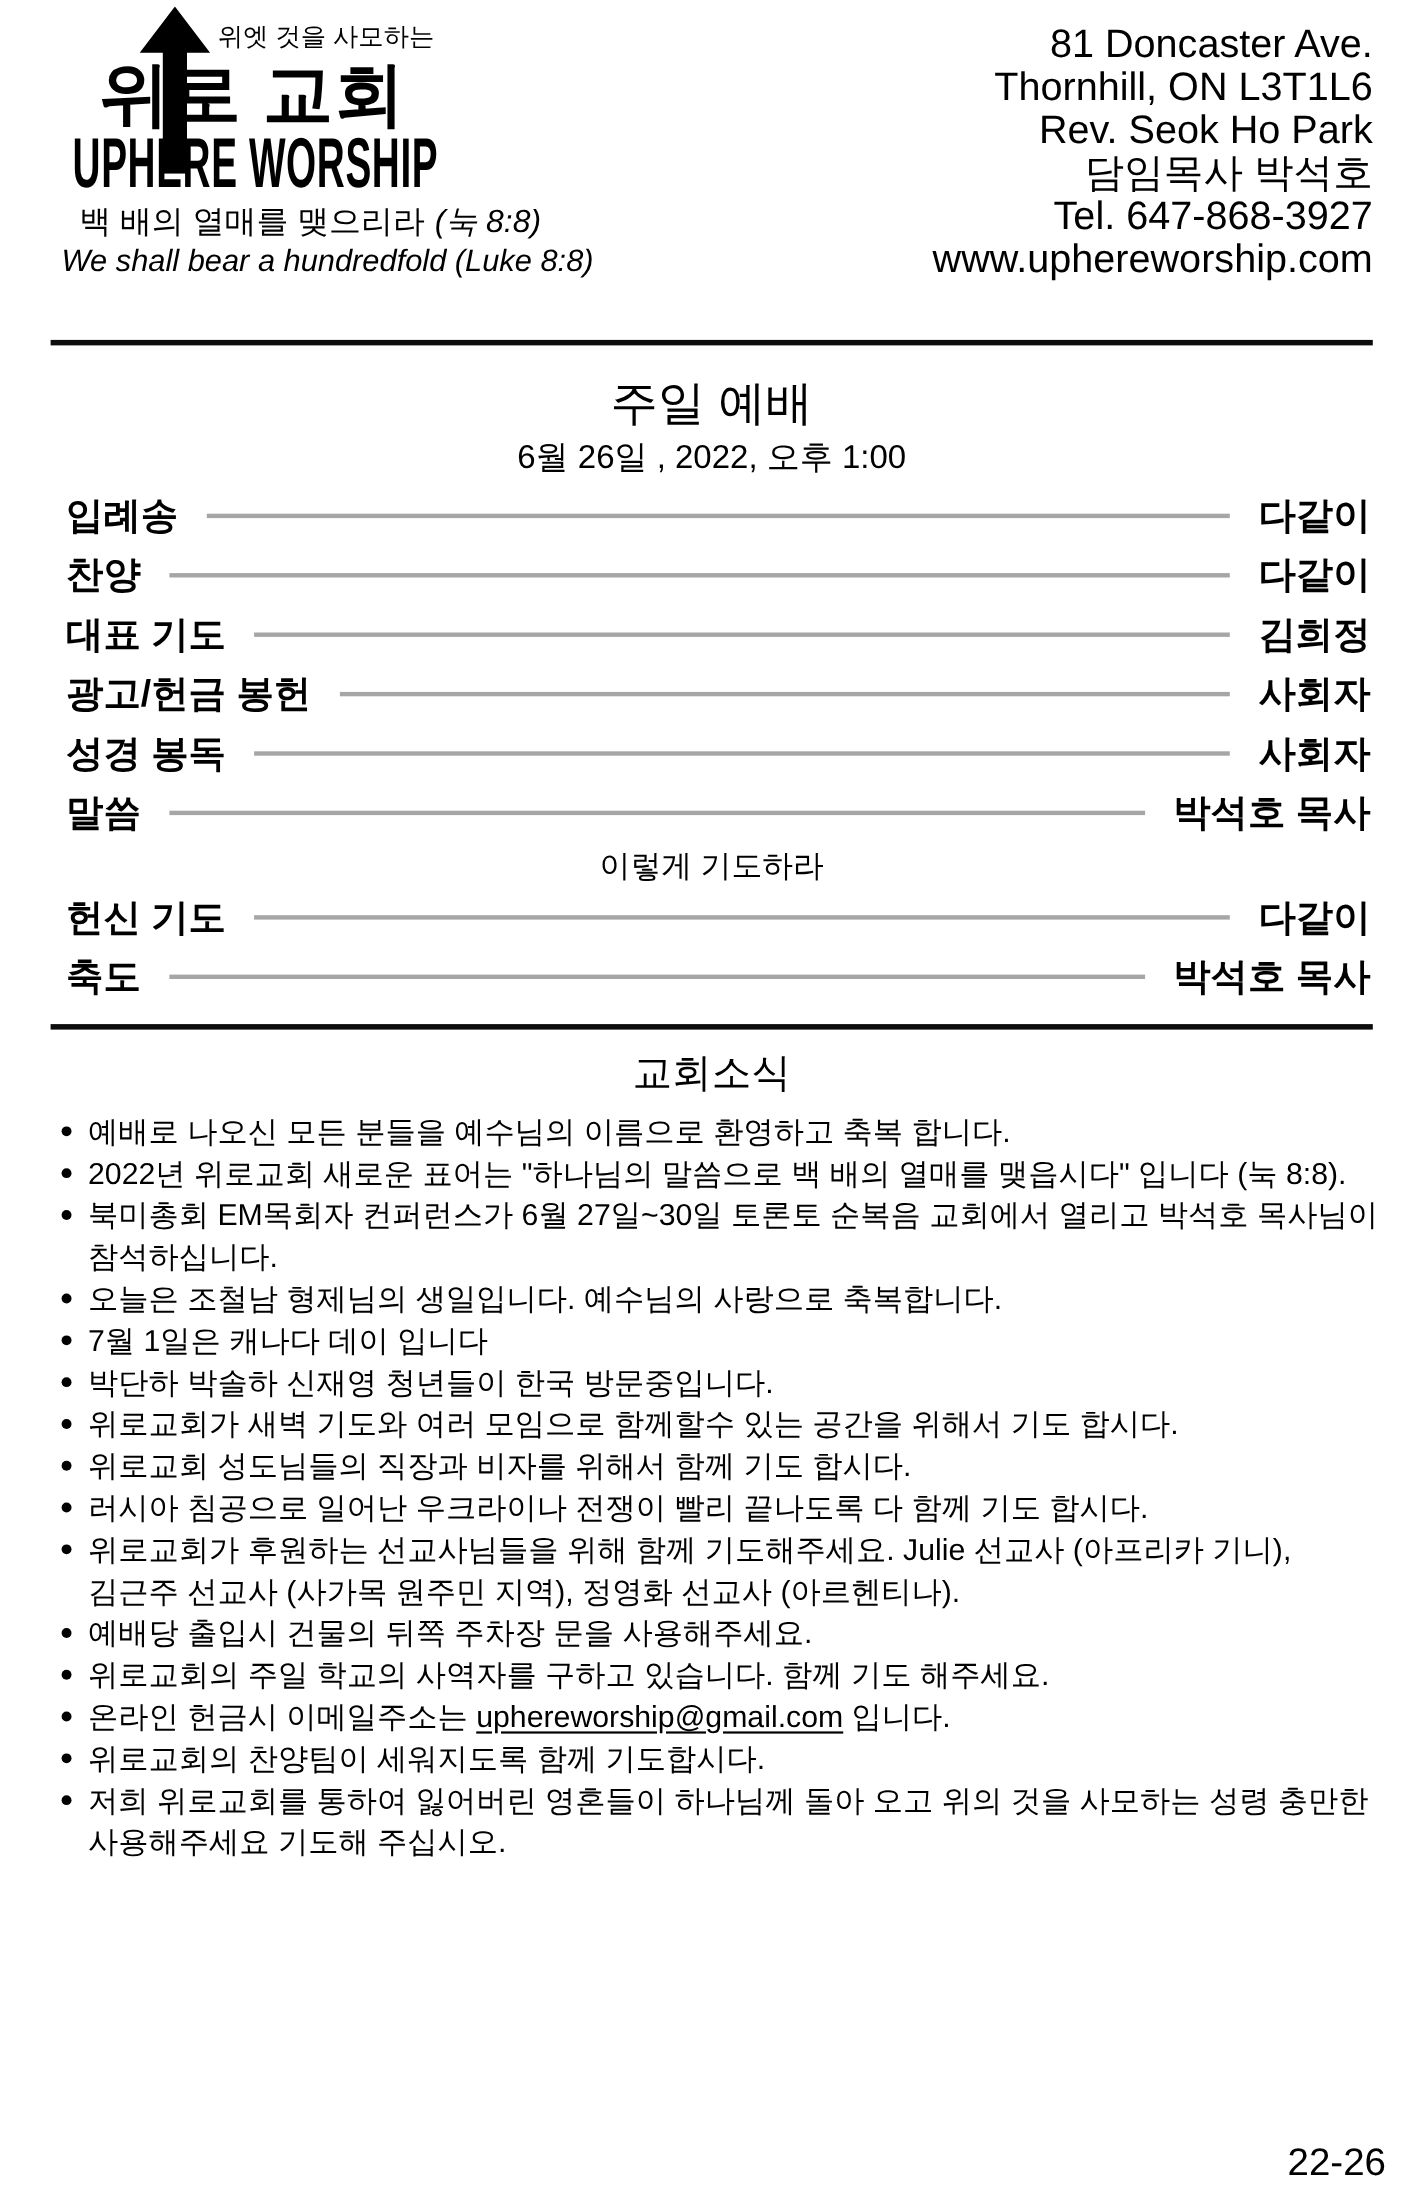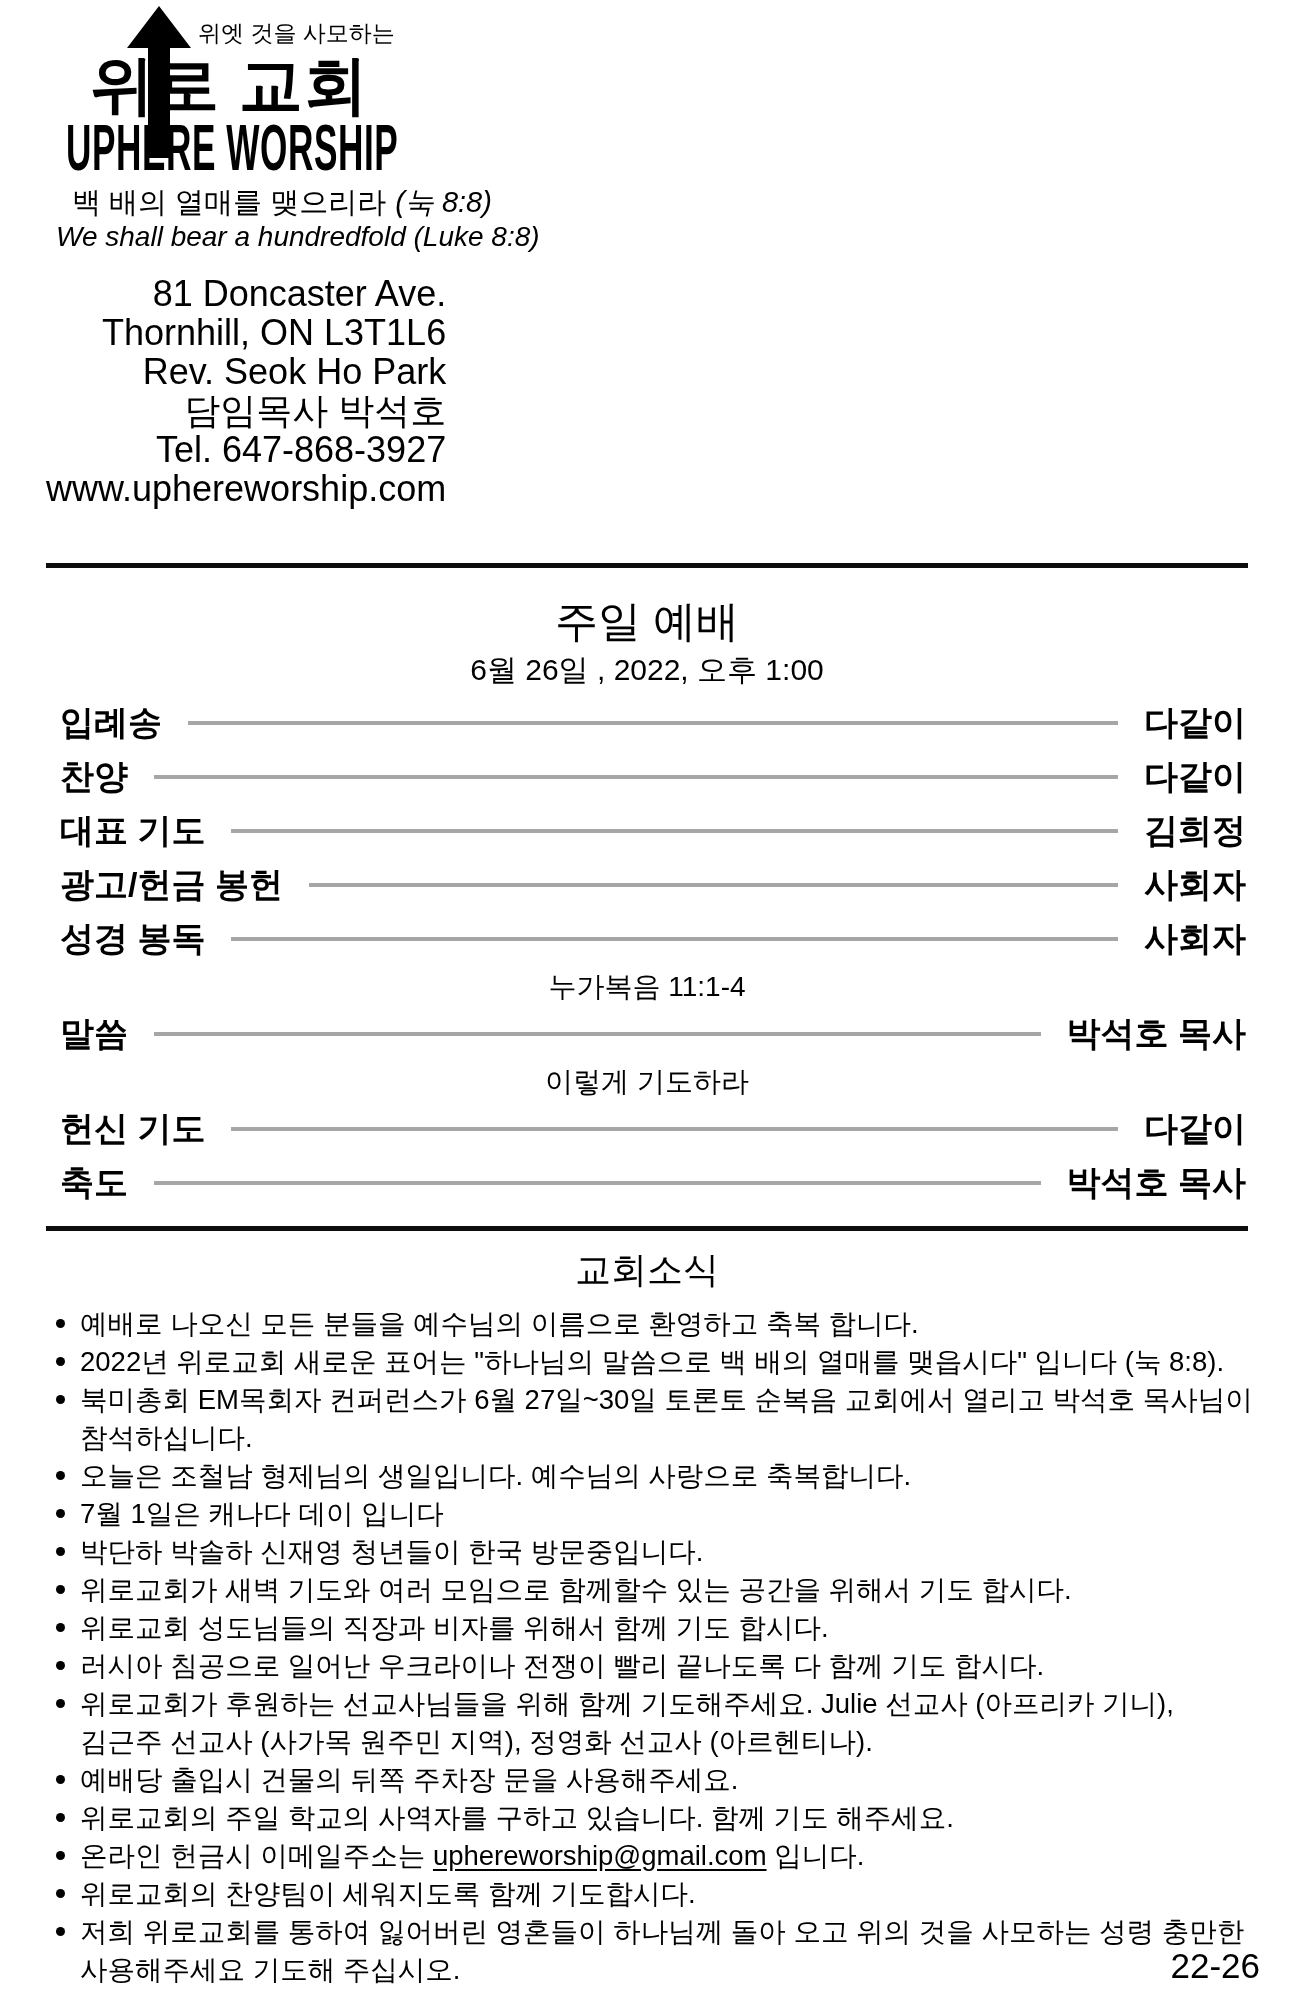--- a/index.html
+++ b/index.html
@@ -9,21 +9,21 @@
     margin:0 auto;
     background:#ffffff;
     color:#000;
     font-family:"Liberation Sans","DejaVu Sans",sans-serif;
     box-sizing:border-box;
     padding:0 46px;
     overflow:hidden;
   }
 
   
-  .header { display:flex; justify-content:space-between; align-items:flex-start;flex-direction:column; }
+  .header { display:flex; justify-content:space-between; align-items:flex-start; }
   .logo { position:relative; padding-top:10px; min-width:560px; }
   .arrow-svg { position:absolute; left:81px; top:6px; width:64px; height:152px; }
   .logo-motto { margin-left:152px; padding-top:8px; font-size:23px; line-height:30px; }
   .logo-kr { margin-left:44px; margin-top:2px; font-size:64px; line-height:1.12;
              font-weight:900; letter-spacing:1px; white-space:nowrap; }
   .logo-en { margin-left:20px; font-size:64px; line-height:52px; font-weight:700;
              letter-spacing:1px; transform:scaleX(0.55); transform-origin:left center;
              white-space:nowrap; }
   .verse-kr { margin-left:26px; margin-top:10px; font-size:29px; line-height:36px; }
   .verse-kr .ref { font-style:italic; margin-left:9px; }
@@ -107,21 +107,20 @@
         <div class="order-row">
     <span class="order-label">광고/헌금 봉헌</span>
     <span class="order-line"></span>
     <span class="order-person">사회자</span>
   </div>
         <div class="order-row">
     <span class="order-label">성경 봉독</span>
     <span class="order-line"></span>
     <span class="order-person">사회자</span>
   </div>
-        <div class="order-center">누가복음 11:1-4</div>
         <div class="order-row">
     <span class="order-label">말씀</span>
     <span class="order-line"></span>
     <span class="order-person">박석호 목사</span>
   </div>
         <div class="order-center">이렇게 기도하라</div>
         <div class="order-row">
     <span class="order-label">헌신 기도</span>
     <span class="order-line"></span>
     <span class="order-person">다같이</span>

